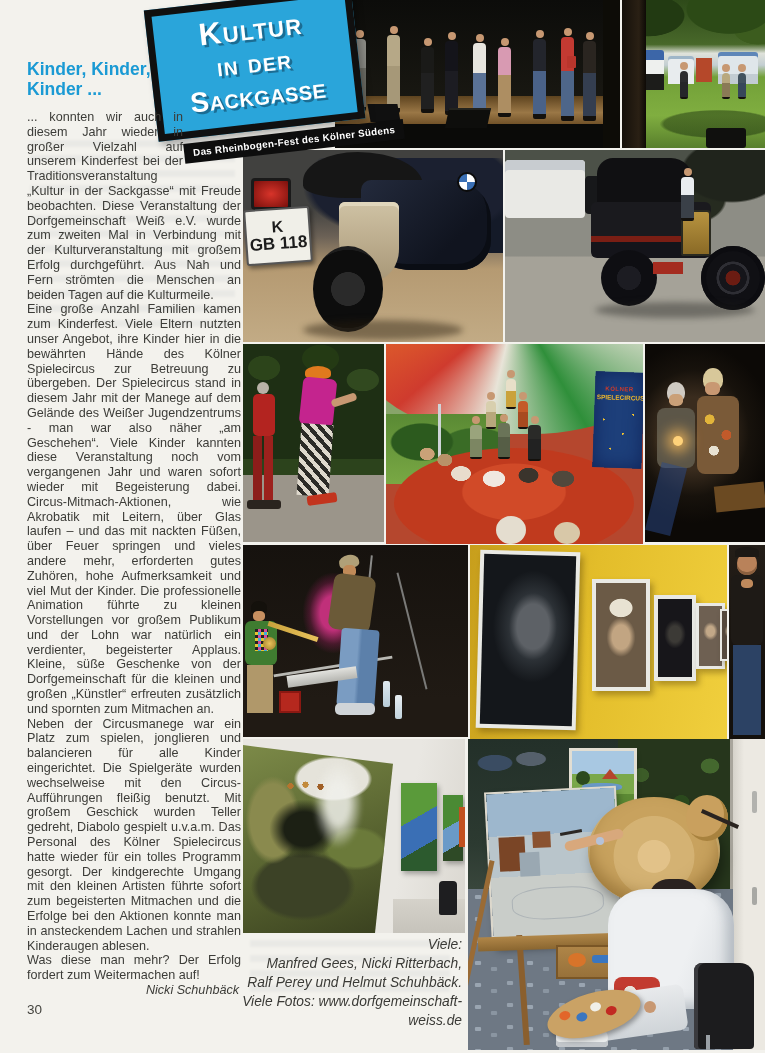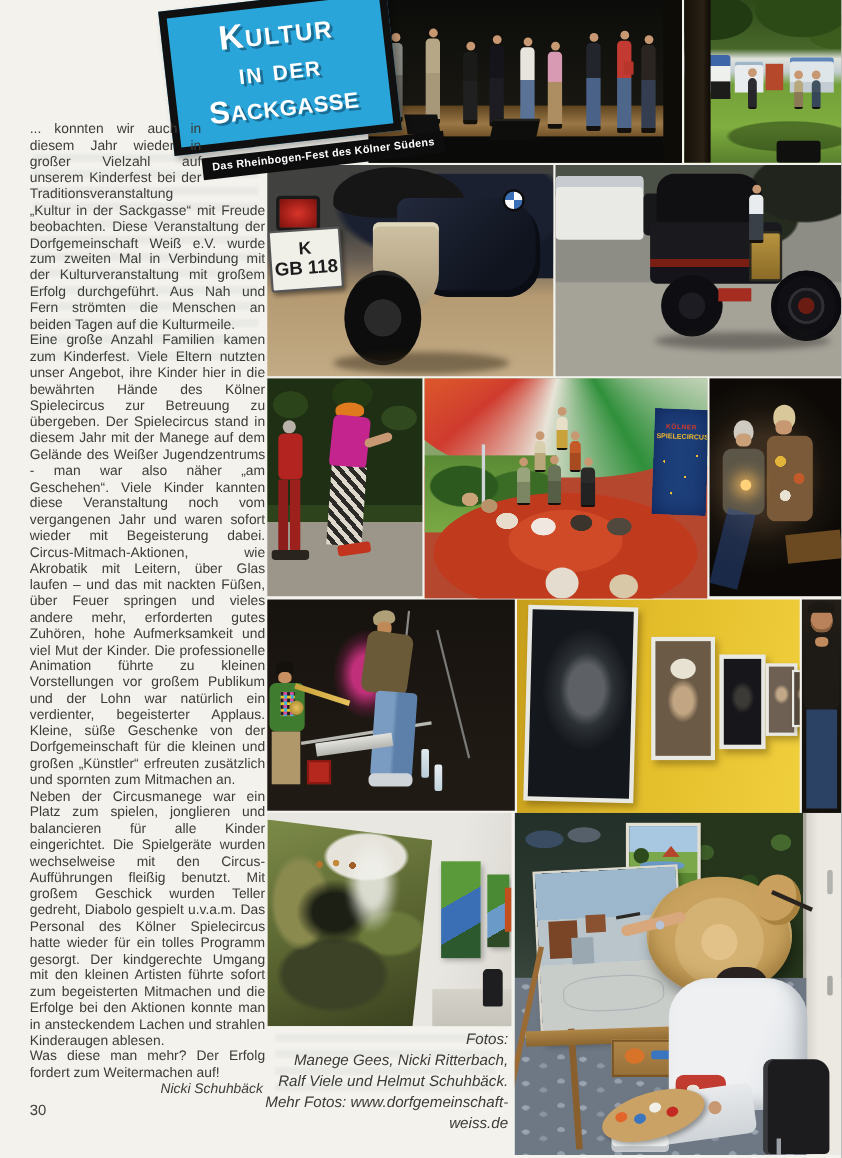--- a/index.html
+++ b/index.html
@@ -279,32 +279,34 @@
 
   <div class="masthead">
     <div class="mh-box">
       <span class="mh-line mh-l1">Kultur</span>
       <span class="mh-line mh-l2">in der</span>
       <span class="mh-line mh-l3">Sackgasse</span>
     </div>
     <div class="mh-strip">Das Rheinbogen-Fest des Kölner Südens</div>
   </div>
 
+  <div class="col-heading">Kinder, Kinder,
+Kinder ...</div>
 
   <div class="body-text">
     <div class="wrap-spacer"></div>
     <p>... konnten wir auch in diesem Jahr wieder in großer Vielzahl auf unserem Kinderfest bei der Traditionsveranstaltung „Kultur in der Sackgasse“ mit Freude beobachten. Diese Veranstaltung der Dorfgemeinschaft Weiß e.V. wurde zum zweiten Mal in Verbindung mit der Kulturveranstaltung mit großem Erfolg durchgeführt.  Aus Nah und Fern strömten die Menschen an beiden Tagen auf die Kulturmeile.</p>
     <p>Eine große Anzahl Familien kamen zum Kinderfest. Viele Eltern nutzten unser Angebot, ihre Kinder hier in die bewährten Hände des Kölner Spielecircus zur Betreuung zu übergeben. Der Spielecircus stand in diesem Jahr mit der Manege auf dem Gelände des Weißer Jugendzentrums - man war also näher „am Geschehen“. Viele Kinder kannten diese Veranstaltung noch vom vergangenen Jahr und waren sofort wieder mit Begeisterung dabei. Circus-Mitmach-Aktionen, wie Akrobatik mit Leitern, über Glas laufen – und das mit nackten Füßen, über Feuer springen und vieles andere mehr, erforderten gutes Zuhören, hohe Aufmerksamkeit und viel Mut der Kinder. Die professionelle Animation führte  zu kleinen Vorstellungen vor großem Publikum und der Lohn war natürlich ein verdienter, begeisterter Applaus. Kleine, süße Geschenke von der Dorfgemeinschaft für die kleinen und großen „Künstler“ erfreuten zusätzlich und spornten zum Mitmachen an.</p>
     <p>Neben der Circusmanege war ein Platz zum spielen, jonglieren und balancieren für alle Kinder eingerichtet. Die Spielgeräte wurden wechselweise mit den Circus- Aufführungen fleißig benutzt. Mit großem Geschick wurden Teller gedreht, Diabolo gespielt u.v.a.m. Das Personal des Kölner Spielecircus hatte wieder für ein tolles Programm gesorgt. Der kindgerechte Umgang mit den kleinen Artisten führte sofort zum begeisterten Mitmachen und die Erfolge bei den Aktionen konnte man in ansteckendem Lachen und strahlen Kinderaugen ablesen.</p>
     <p>Was diese man mehr? Der Erfolg fordert zum Weitermachen auf!</p>
     <span class="signature">Nicki Schuhbäck</span>
   </div>
 
   <div class="credits">
-    <div>Fotos:</div>
-    <div>Manege Gees, Nicki Ritterbach,</div>
-    <div>Ralf Viele und Helmut Schuhbäck.</div>
-    <div>Mehr Fotos: www.dorfgemeinschaft-weiss.de</div>
+    <div>Viele:</div>
+    <div>Manfred Gees, Nicki Ritterbach,</div>
+    <div>Ralf Perey und Helmut Schuhbäck.</div>
+    <div>Viele Fotos: www.dorfgemeinschaft-weiss.de</div>
   </div>
 
   <div class="page-number">30</div>
 
 </div>
 
 </body></html>

